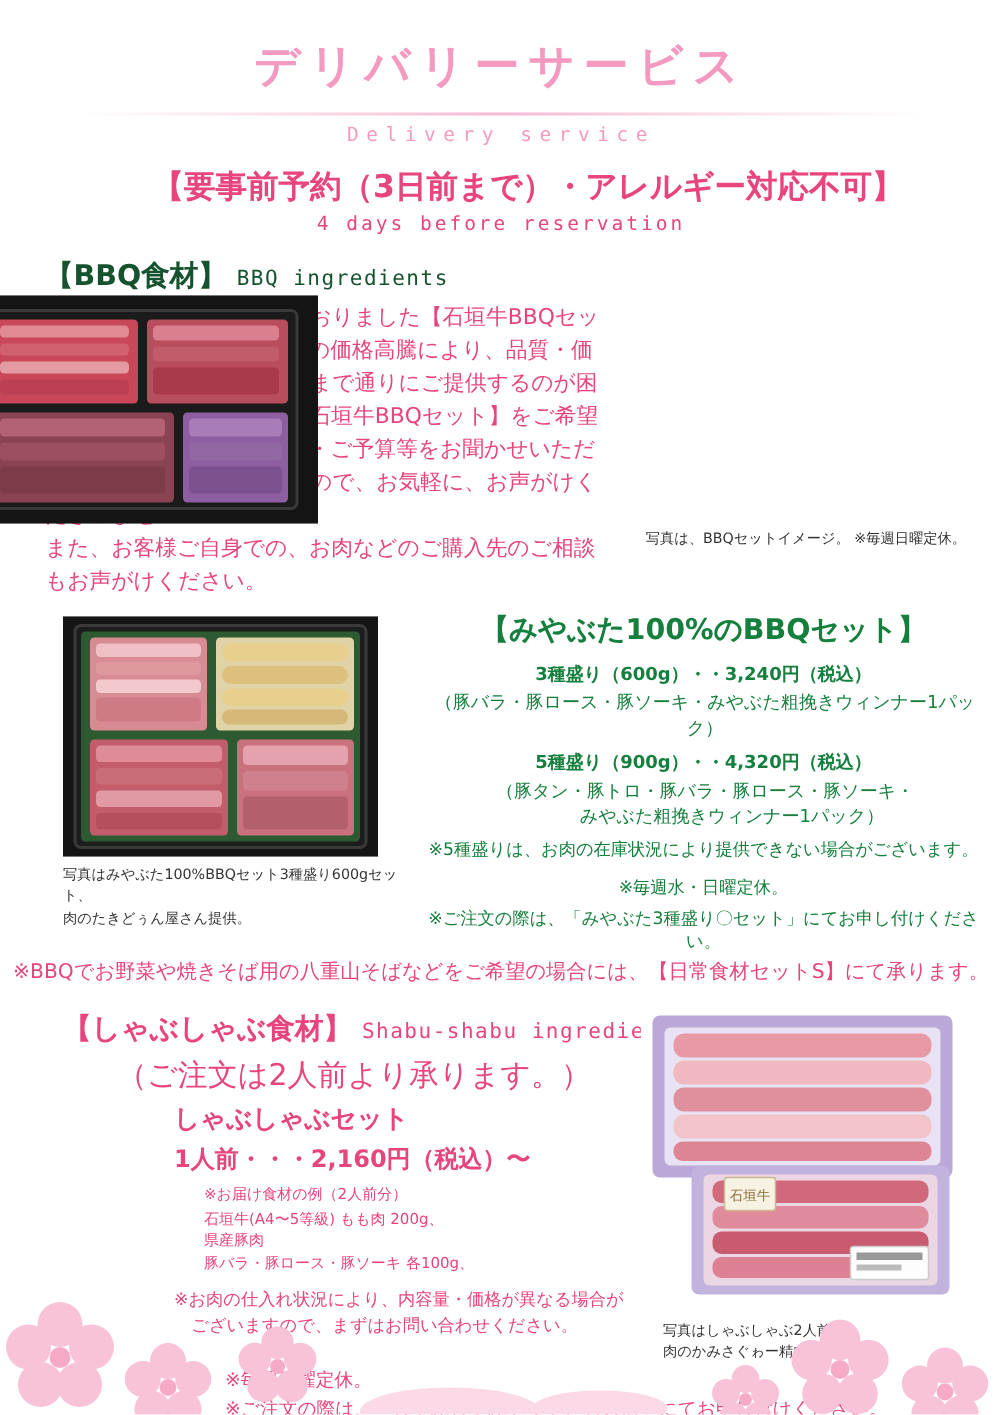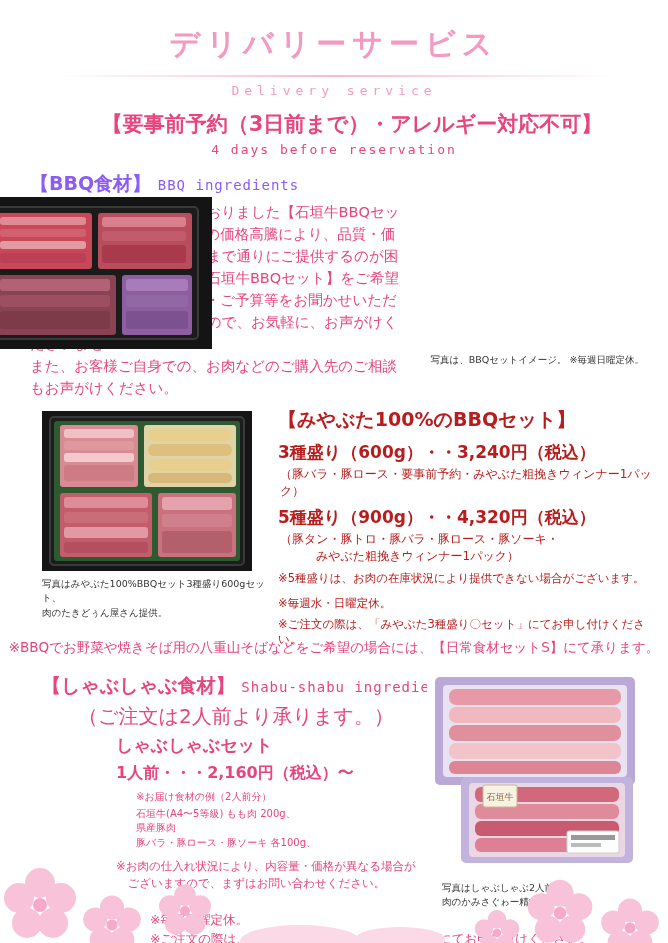--- a/index.html
+++ b/index.html
@@ -69,21 +69,21 @@
     color: #e8447e;
     font-size: 13px;
     letter-spacing: 2px;
     margin-top: 4px;
     font-family: "DejaVu Sans Mono", monospace;
   }
 
   
   .section-head {
     margin: 14px 0 4px 30px;
-    color: #8b5cf6;
+    color: #14532d;
     font-weight: bold;
     font-size: 19px;
     font-family: "DejaVu Sans", sans-serif;
   }
   .section-head .en {
     font-size: 14px;
     letter-spacing: 1px;
     font-weight: normal;
     font-family: "DejaVu Sans Mono", monospace;
   }
@@ -150,30 +150,31 @@
     font-size: 9.5px;
     color: #333;
     line-height: 1.5;
     font-family: "DejaVu Sans", sans-serif;
   }
   .miyabuta-right {
     position: absolute;
     left: 278px;
     top: 0;
     width: 382px;
-    color: #b91c1c;
-    font-family: "DejaVu Sans", sans-serif;
+    color: #15803d;
+    font-family: "DejaVu Sans", sans-serif;
+    text-align: center;
   }
   .mb-title {
     font-size: 19px;
     font-weight: bold;
     margin-bottom: 8px;
   }
   .mb-price {
-    font-size: 17px;
+    font-size: 12px;
     font-weight: bold;
     margin-top: 6px;
   }
   .mb-sub {
     font-size: 12px;
     margin-top: 2px;
     margin-left: 2px;
   }
   .mb-sub2 {
     font-size: 12px;
@@ -335,21 +336,21 @@
         </g>
       </svg>
     </div>
 
     <div class="miyabuta-caption" style="white-space:pre-wrap;">写真はみやぶた100%BBQセット3種盛り600gセット、
 肉のたきどぅん屋さん提供。</div>
 
     <div class="miyabuta-right">
       <div class="mb-title">【みやぶた100%のBBQセット】</div>
       <div class="mb-price">3種盛り（600g）・・3,240円（税込）</div>
-      <div class="mb-sub">（豚バラ・豚ロース・要事前予約・みやぶた粗挽きウィンナー1パック）</div>
+      <div class="mb-sub">（豚バラ・豚ロース・豚ソーキ・みやぶた粗挽きウィンナー1パック）</div>
       <div class="mb-price">5種盛り（900g）・・4,320円（税込）</div>
       <div class="mb-sub">（豚タン・豚トロ・豚バラ・豚ロース・豚ソーキ・</div>
       <div class="mb-sub2">みやぶた粗挽きウィンナー1パック）</div>
       <div class="mb-note">※5種盛りは、お肉の在庫状況により提供できない場合がございます。</div>
       <div class="mb-note2">※毎週水・日曜定休。</div>
       <div class="mb-note">※ご注文の際は、「みやぶた3種盛り〇セット」にてお申し付けください。</div>
     </div>
   </div>
 
   <div class="bbq-veg-note">※BBQでお野菜や焼きそば用の八重山そばなどをご希望の場合には、【日常食材セットS】にて承ります。</div>

